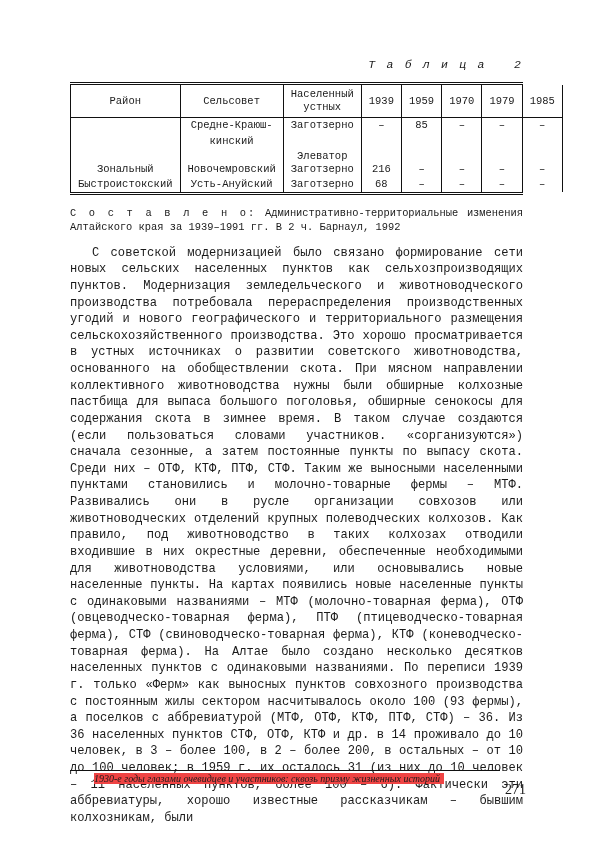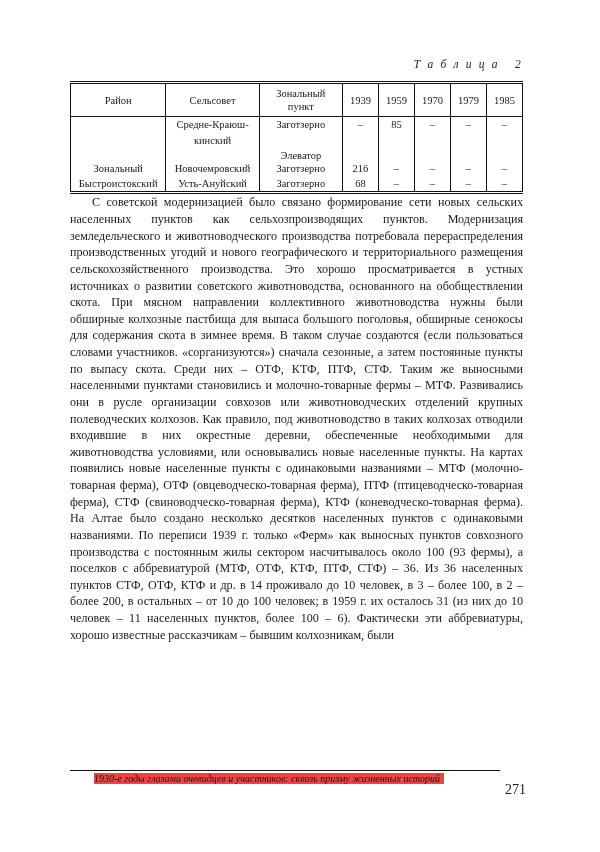--- a/index.html
+++ b/index.html
@@ -23,20 +23,21 @@
     width: 600px;
     height: 852px;
     background: #fff;
   }
 
   .content {
     position: absolute;
     left: 70px;
     top: 58px;
     width: 453px;
+    font-family: Liberation Mono, monospace;
   }
 
   
   .table-caption-block {
     width: 100%;
     text-align: right;
     font-style: italic;
   }
   .table-number {
     font-size: 11.5px;
@@ -174,21 +175,21 @@
           <col class="col-year">
             <col class="col-year">
             <col class="col-year">
           <col class="col-year">
             <col class="col-year">
         </colgroup>
         <thead>
           <tr>
             <th>Район</th>
             <th>Сельсовет</th>
-            <th>Зональный пункт</th>
+            <th>Населенный устных</th>
             <th>1939</th>
             <th>1959</th>
             <th>1970</th>
             <th>1979</th>
             <th>1985</th>
           </tr>
         </thead>
         <tbody>
 
           <tr>
@@ -229,20 +230,21 @@
             <td class="num">68</td>
             <td class="num">–</td>
             <td class="num">–</td>
             <td class="num">–</td>
             <td class="num">–</td>
           </tr>
         </tbody>
       </table>
     </div>
 
+    <p class="source-note"><span class="sp-label">С о с т а в л е н о:</span><span> Административно-территориальные изменения Алтайского края за 1939–1991 гг. В 2 ч. Барнаул, 1992</span></p>
 
     <p class="body-par">С советской модернизацией было связано формирование сети новых сельских населенных пунктов как сельхозпроизводящих пунктов. Модернизация земледельческого и животноводческого производства потребовала перераспределения производственных угодий и нового географического и территориального размещения сельскохозяйственного производства. Это хорошо просматривается в устных источниках о развитии советского животноводства, основанного на обобществлении скота. При мясном направлении коллективного животноводства нужны были обширные колхозные пастбища для выпаса большого поголовья, обширные сенокосы для содержания скота в зимнее время. В таком случае создаются (если пользоваться словами участников. «сорганизуются») сначала сезонные, а затем постоянные пункты по выпасу скота. Среди них – ОТФ, КТФ, ПТФ, СТФ. Таким же выносными населенными пунктами становились и молочно-товарные фермы – МТФ. Развивались они в русле организации совхозов или животноводческих отделений крупных полеводческих колхозов. Как правило, под животноводство в таких колхозах отводили входившие в них окрестные деревни, обеспеченные необходимыми для животноводства условиями, или основывались новые населенные пункты. На картах появились новые населенные пункты с одинаковыми названиями – МТФ (молочно-товарная ферма), ОТФ (овцеводческо-товарная ферма), ПТФ (птицеводческо-товарная ферма), СТФ (свиноводческо-товарная ферма), КТФ (коневодческо-товарная ферма). На Алтае было создано несколько десятков населенных пунктов с одинаковыми названиями. По переписи 1939 г. только «Ферм» как выносных пунктов совхозного производства с постоянным жилы сектором насчитывалось около 100 (93 фермы), а поселков с аббревиатурой (МТФ, ОТФ, КТФ, ПТФ, СТФ) – 36. Из 36 населенных пунктов СТФ, ОТФ, КТФ и др. в 14 проживало до 10 человек, в 3 – более 100, в 2 – более 200, в остальных – от 10 до 100 человек; в 1959 г. их осталось 31 (из них до 10 человек – 11 населенных пунктов, более 100 – 6). Фактически эти аббревиатуры, хорошо известные рассказчикам – бывшим колхозникам, были</p>
 
   </div>
 
   <div class="footer">
     <div class="footer-rule-row"></div>
     <div class="footer-text">1930-е годы глазами очевидцев и участников: сквозь призму жизненных историй</div>
     <div class="footer-page">271</div>
   </div>

